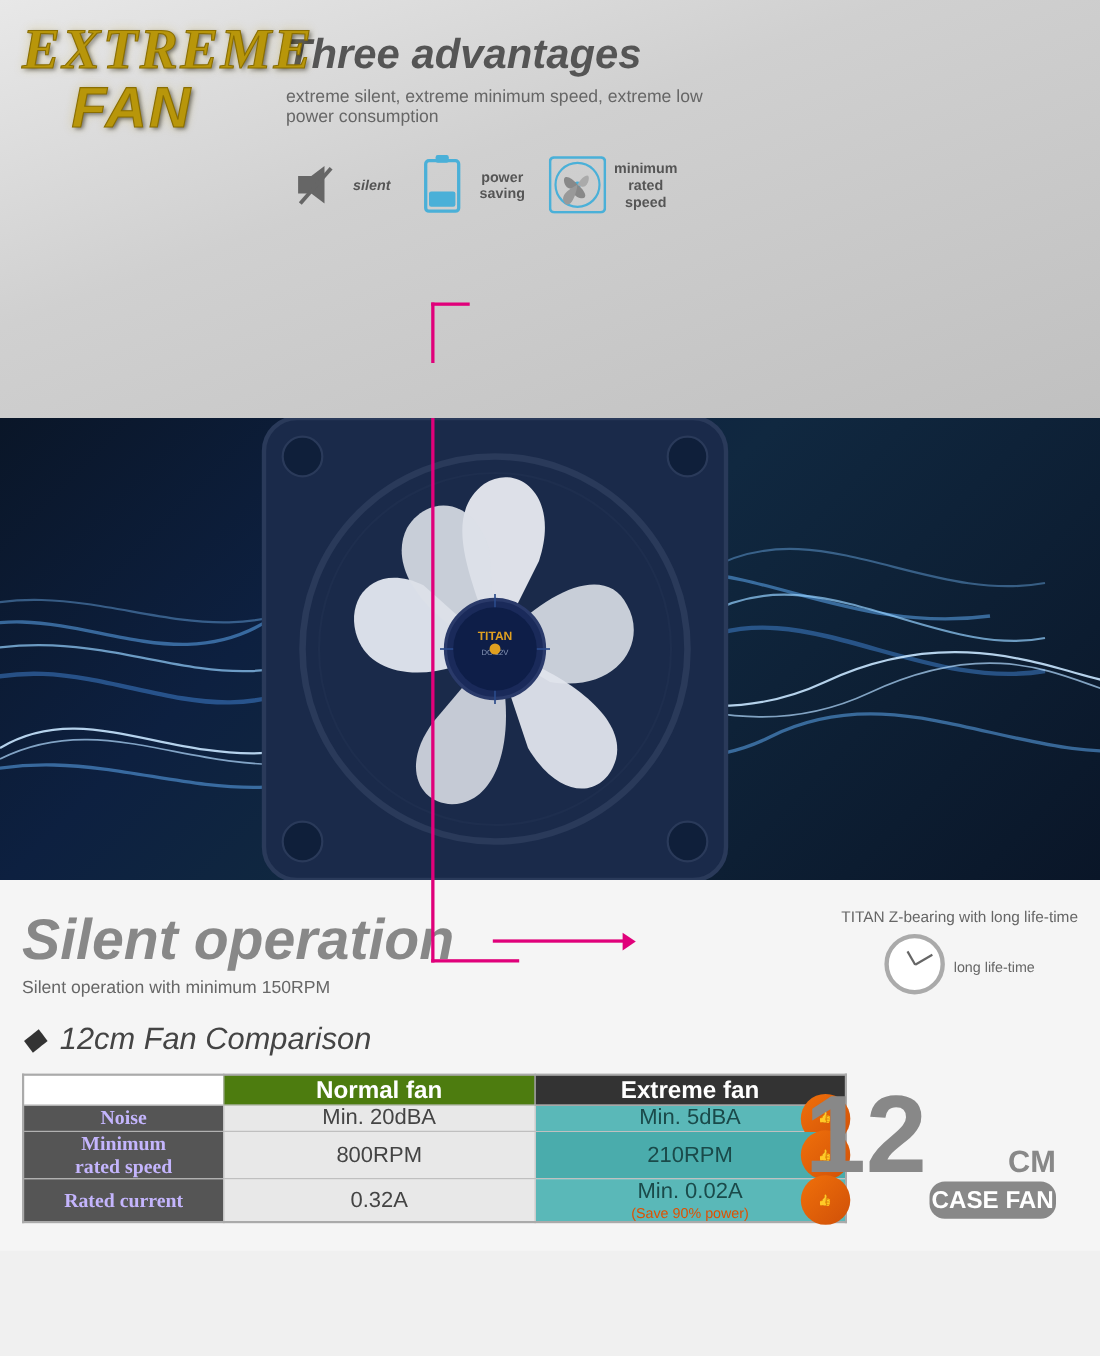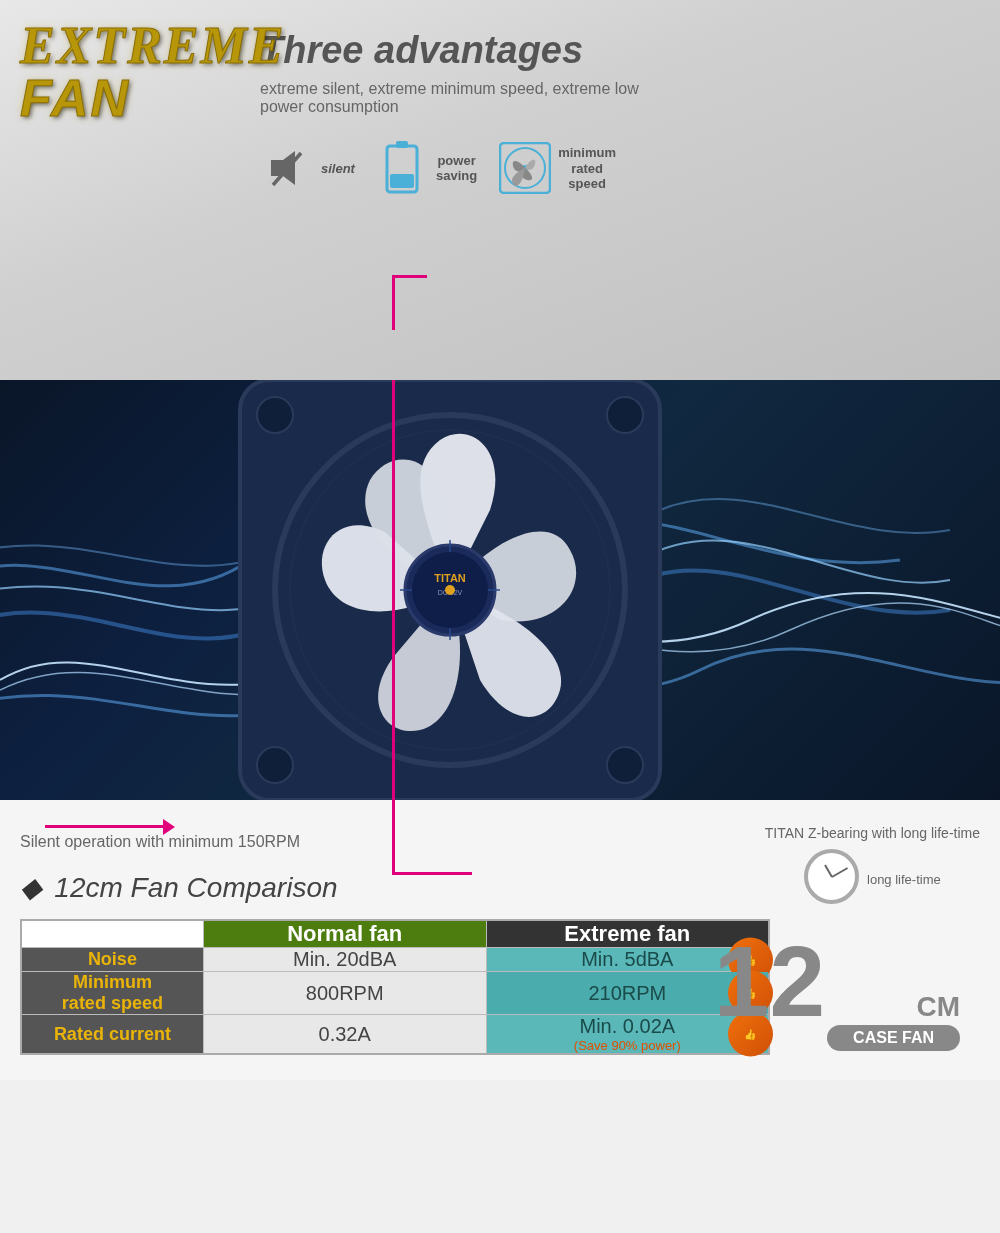--- a/index.html
+++ b/index.html
@@ -41,21 +41,21 @@
     .logo-fan {
       font-size: 52px;
       font-weight: 900;
       font-style: italic;
       color: #b8960a;
       text-shadow: 2px 2px 4px rgba(0,0,0,0.5), 0 0 10px rgba(200,160,0,0.3);
       letter-spacing: 2px;
       line-height: 1;
       font-family: 'Arial Black', Arial, sans-serif;
       -webkit-text-stroke: 1px #8a6e00;
-      text-align: left;
+      text-align: center;
     }
 
     .advantages-area {
       margin-left: 200px;
       padding-left: 40px;
     }
 
     .advantages-title {
       font-size: 38px;
       font-style: italic;
@@ -258,25 +258,26 @@
     .col-header-extreme {
       background: #333;
       color: white;
       font-size: 22px;
       padding: 18px 10px;
       font-weight: bold;
     }
 
     .row-label {
       background: #555;
-      color: #eab308;
+      color: #c4b5fd;
       font-size: 18px;
       font-weight: bold;
       padding: 20px 15px;
       width: 145px;
+      font-family: Liberation Serif, serif;
     }
 
     .cell-normal {
       background: #e8e8e8;
       font-size: 20px;
       color: #444;
       padding: 20px 10px;
       width: 225px;
     }
 
@@ -338,23 +339,23 @@
     .case-fan-cm {
       font-size: 28px;
       font-weight: 900;
       color: #888;
       font-family: 'Arial Black', Arial, sans-serif;
     }
 
     .case-fan-text {
       background: #888;
       color: white;
-      font-size: 16px;
+      font-size: 22px;
       font-weight: bold;
-      padding: 4px 26px;
+      padding: 4px 2px;
       border-radius: 14px;
       margin-top: 2px;
     }
 
     .table-container {
       position: relative;
     }
 
     .empty-col {
       background: white;
@@ -494,20 +495,23 @@
 
   <div style="position:absolute; right:392px; top:0; width:3px; height:100%; background:#e0007a; left:392px;"></div>
 </div>
 
 <div class="bottom-section">
 
   <div style="position:absolute; left:392px; top:0; width:3px; height:75px; background:#e0007a;"></div>
   <div style="position:absolute; left:392px; top:72px; width:80px; height:3px; background:#e0007a;"></div>
 
   <div style="display:flex; align-items:center; gap:10px;">
+    <div class="silent-operation-title">
+      <span>Silent operation</span>
+    </div>
     <div style="display:flex; align-items:center; margin-left:10px;">
       <div class="pink-arrow"></div>
     </div>
   </div>
 
   <div class="silent-subtitle">Silent operation with minimum 150RPM</div>
 
   <div class="titan-bearing">
     <div class="titan-bearing-text">TITAN Z-bearing with long life-time</div>
     <div style="display:flex; align-items:center; gap:8px; justify-content:center;">

